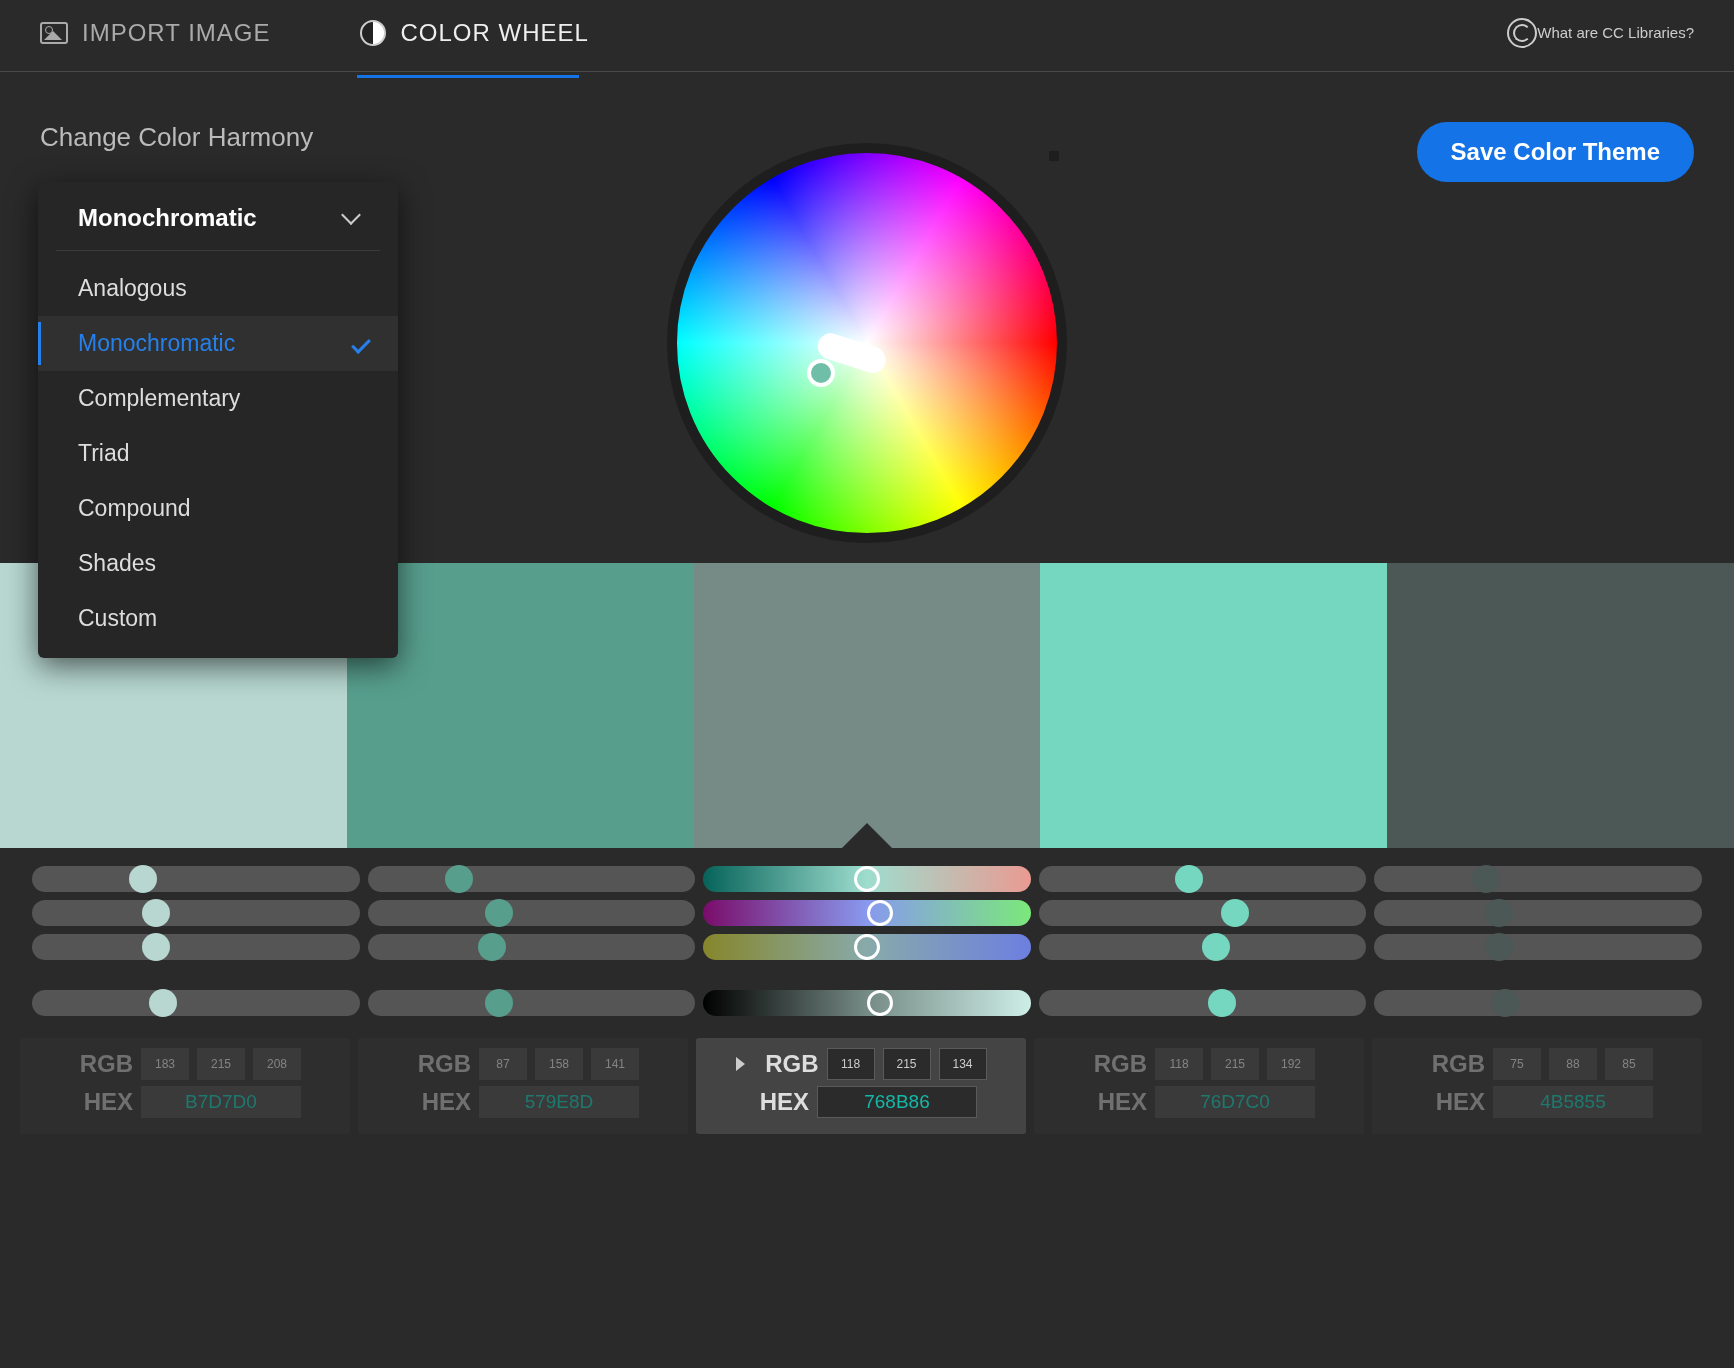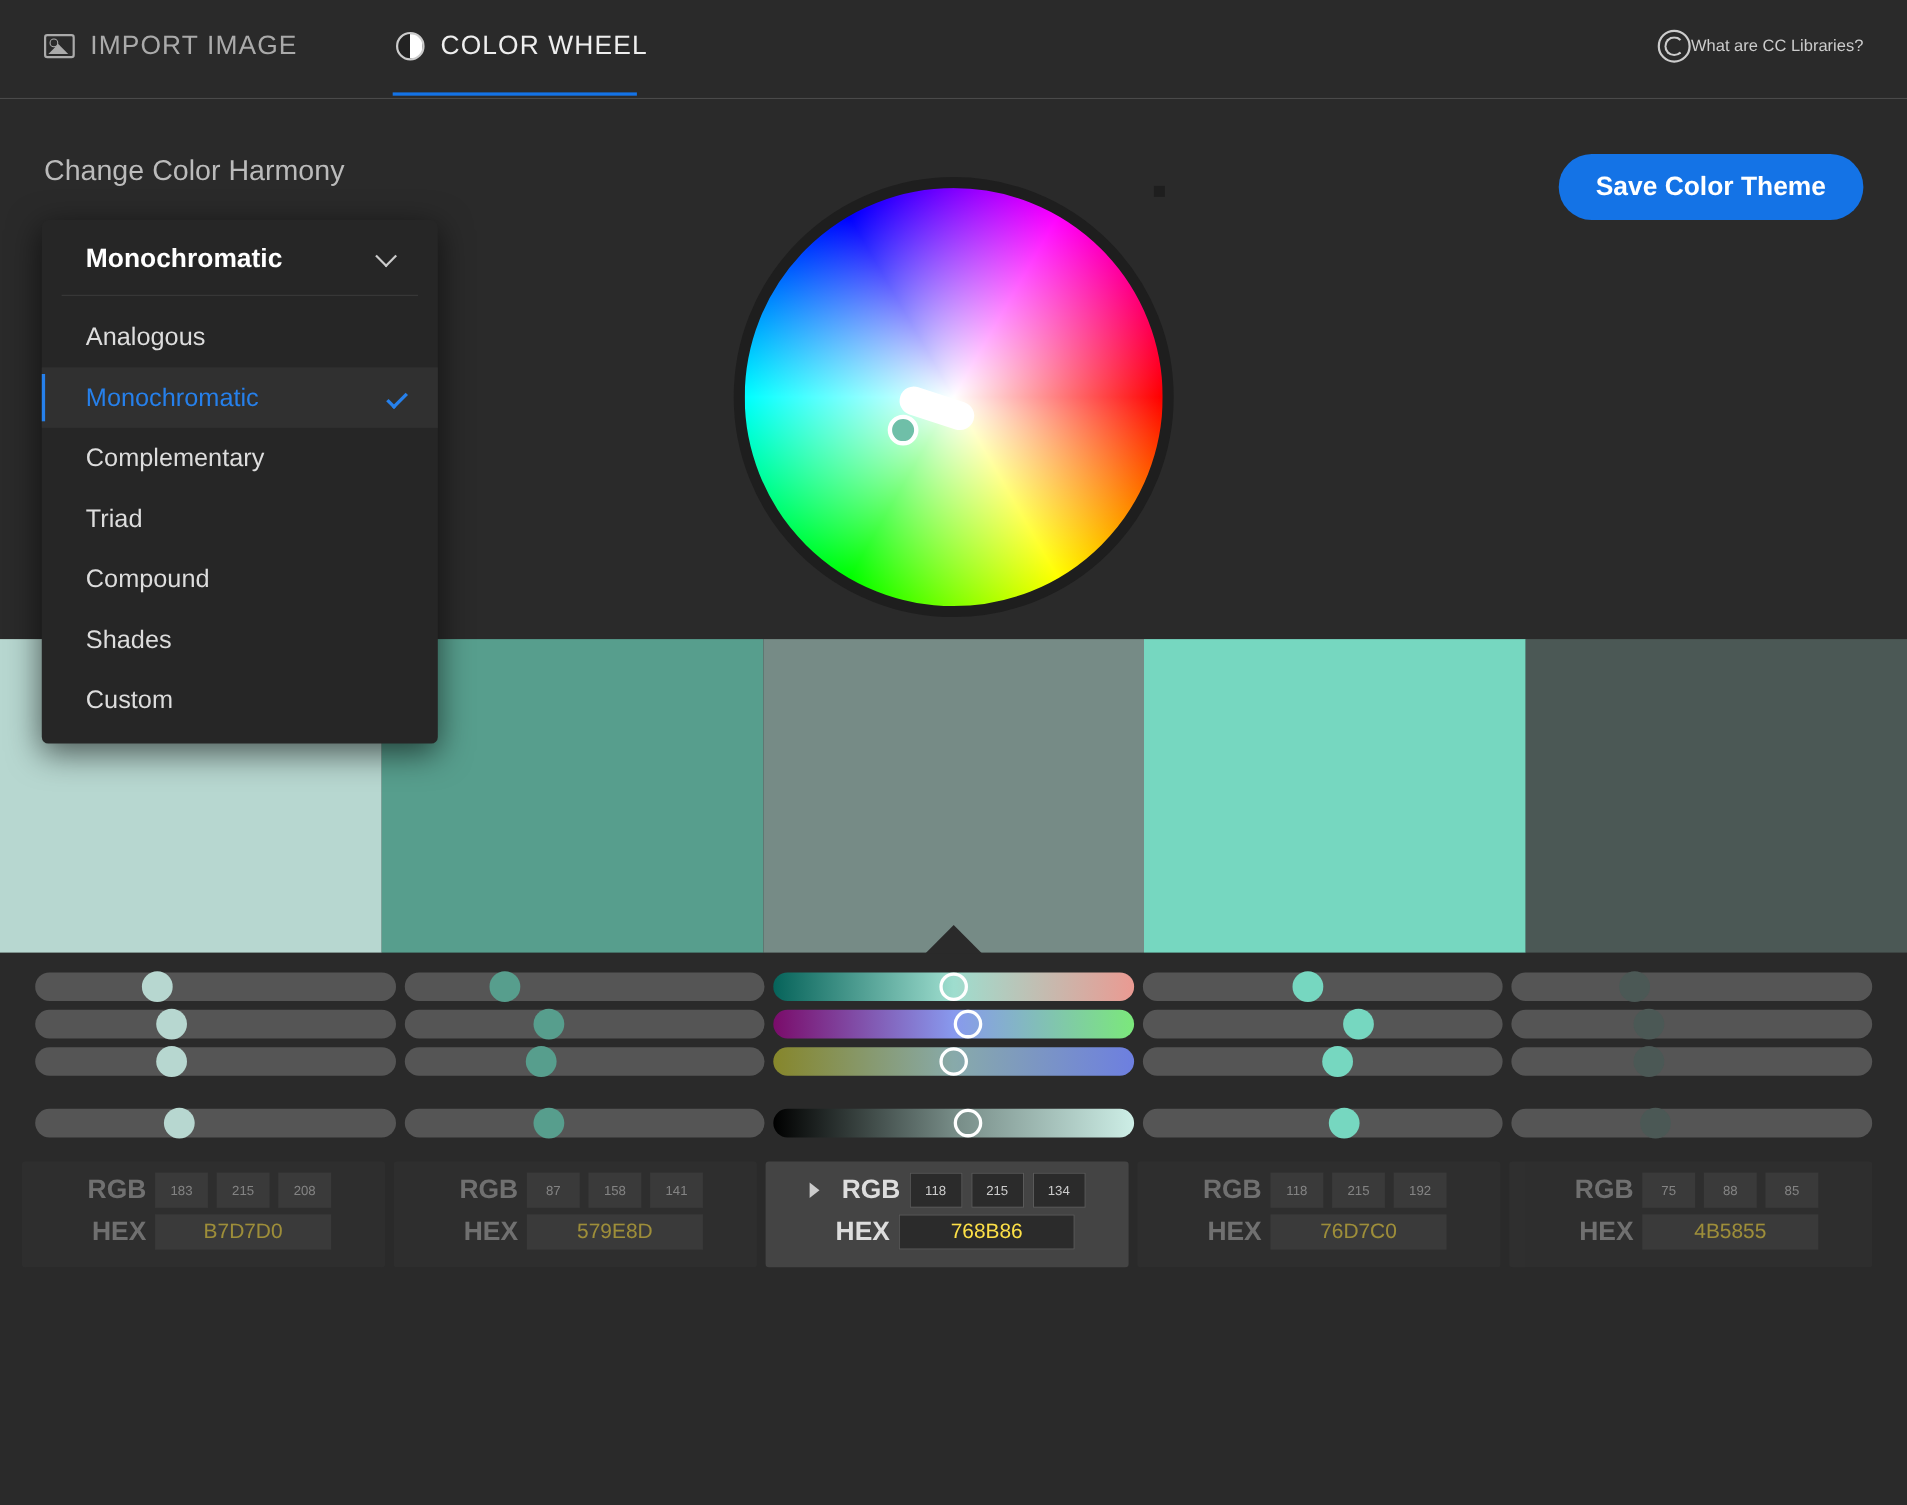--- a/index.html
+++ b/index.html
@@ -11,21 +11,21 @@
     height: 1368px;
     overflow: hidden;
   }
   
   .top-tabs {
     display: flex;
     align-items: center;
     padding: 24px 40px 0 40px;
     border-bottom: 1px solid #4a4a4a;
     position: relative;
-    height: 90px;
+    height: 72px;
   }
   .tab {
     display: flex;
     align-items: center;
     gap: 14px;
     padding: 0 30px 30px 0;
     margin-right: 60px;
     cursor: pointer;
     position: relative;
   }
@@ -110,21 +110,21 @@
   
   .values { display:flex; gap:8px; padding:14px 32px 0 20px; }
   .val-cell { flex:1; background:#333; border-radius:3px; padding:10px 8px; opacity:.55; }
   .val-cell.active { background:#444; opacity:1; }
   .val-row { display:flex; align-items:center; gap:8px; justify-content:center; margin-bottom:6px; }
   .val-label { width:64px; font-size:24px; text-align:right; color:#aaa; font-weight:600; }
   .val-cell.active .val-label { color:#ddd; }
   .tri { width:0; height:0; border-top:7px solid transparent; border-bottom:7px solid transparent; border-left:9px solid #ccc; margin-right:2px; }
   .mini { width:48px; height:32px; background:#484848; display:flex; align-items:center; justify-content:center; font-size:12px; color:#ccc; }
   .val-cell.active .mini { background:#2b2b2b; border:1px solid #5a5a5a; }
-  .hex-box { width:160px; height:32px; background:#484848; display:flex; align-items:center; justify-content:center; font-size:19px; color:#fde047; }
+  .hex-box { width:160px; height:32px; background:#484848; display:flex; align-items:center; justify-content:center; font-size:19px; color:#14b8a6; }
   .val-cell.active .hex-box { background:#2b2b2b; border:1px solid #5a5a5a; }
 </style>
 </head>
 <body>
 
 <div class="top-tabs">
   <div class="tab">
     <span class="img-icon"></span>
     <span class="tab-label">IMPORT IMAGE</span>
   </div>

